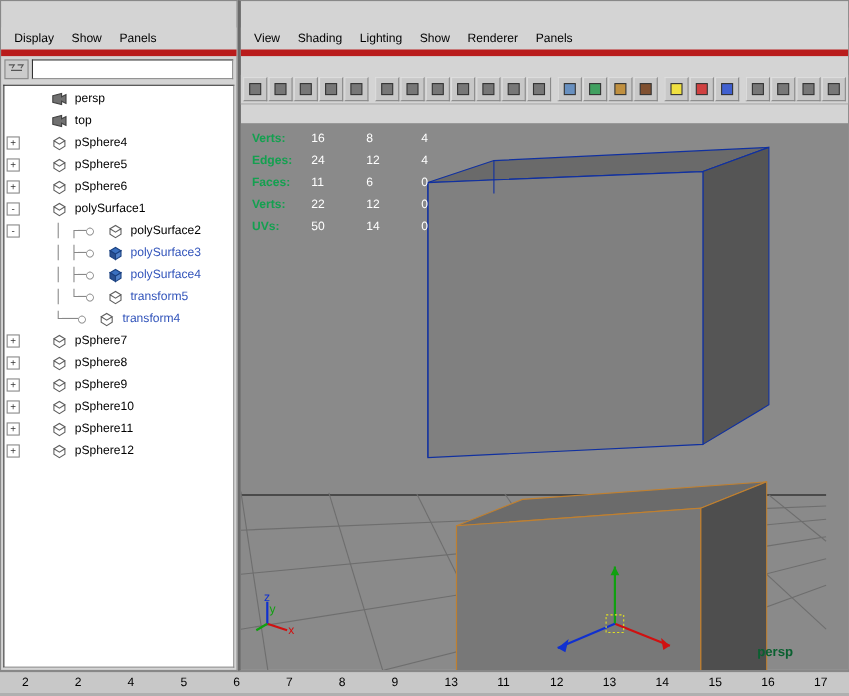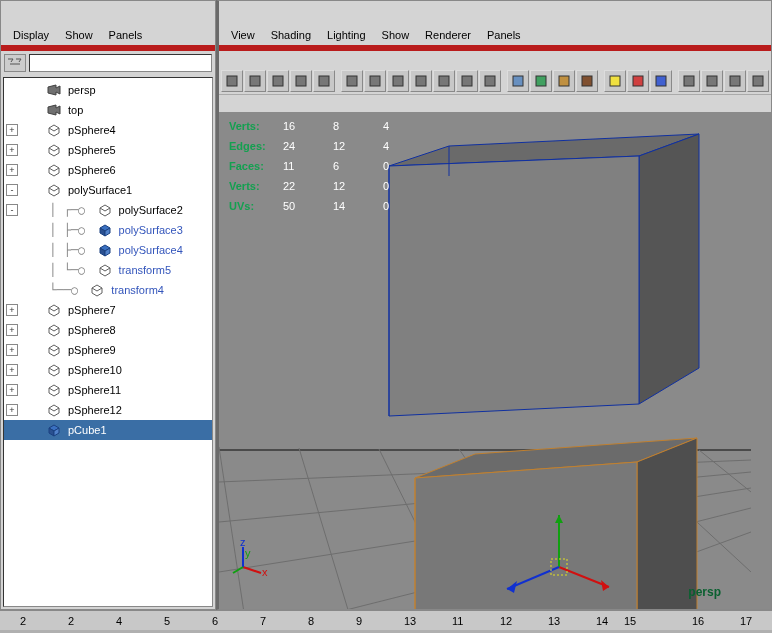--- a/index.html
+++ b/index.html
@@ -228,32 +228,20 @@
         <div class="tree-row">
           <div class="expand">+</div>
           <span style="width: 22px; display: inline-block;"></span>
           <span class="ticon">
             <svg width="18" height="18">
               <path d="M4 7 l5 -3 l5 3 l-5 3 z M4 7 v5 l5 3 l5 -3 v-5" fill="none" stroke="#606060"></path>
             </svg>
           </span>
           <span class="tree-label">pSphere12</span>
         </div>
-        <div class="tree-row selected">
-          <div class="expand blank"></div>
-          <span style="width: 22px; display: inline-block;"></span>
-          <span class="ticon">
-            <svg width="18" height="18">
-              <path d="M4 7 l5 -3 l5 3 l-5 3 z" fill="#3a70c0" stroke="#1a4080"></path>
-              <path d="M4 7 v5 l5 3 v-5 z" fill="#2a5090" stroke="#1a4080"></path>
-              <path d="M14 7 v5 l-5 3 v-5 z" fill="#5080c8" stroke="#1a4080"></path>
-            </svg>
-          </span>
-          <span class="tree-label">pCube1</span>
-        </div>
       </div>
   </div>
 
   <div class="viewport-panel">
     <div class="menu-bar" id="viewport-menu">
         <div class="menu-item">View</div>
         <div class="menu-item">Shading</div>
         <div class="menu-item">Lighting</div>
         <div class="menu-item">Show</div>
         <div class="menu-item">Renderer</div>
@@ -477,16 +465,16 @@
     <div class="tick" style="left: 164px;">5</div>
     <div class="tick" style="left: 212px;">6</div>
     <div class="tick" style="left: 260px;">7</div>
     <div class="tick" style="left: 308px;">8</div>
     <div class="tick" style="left: 356px;">9</div>
     <div class="tick" style="left: 404px;">13</div>
     <div class="tick" style="left: 452px;">11</div>
     <div class="tick" style="left: 500px;">12</div>
     <div class="tick" style="left: 548px;">13</div>
     <div class="tick" style="left: 596px;">14</div>
-    <div class="tick" style="left: 624px;">15</div>
+    <div class="tick" style="left: 644px;">15</div>
     <div class="tick" style="left: 692px;">16</div>
     <div class="tick" style="left: 740px;">17</div>
   </div>
 
 </body></html>

